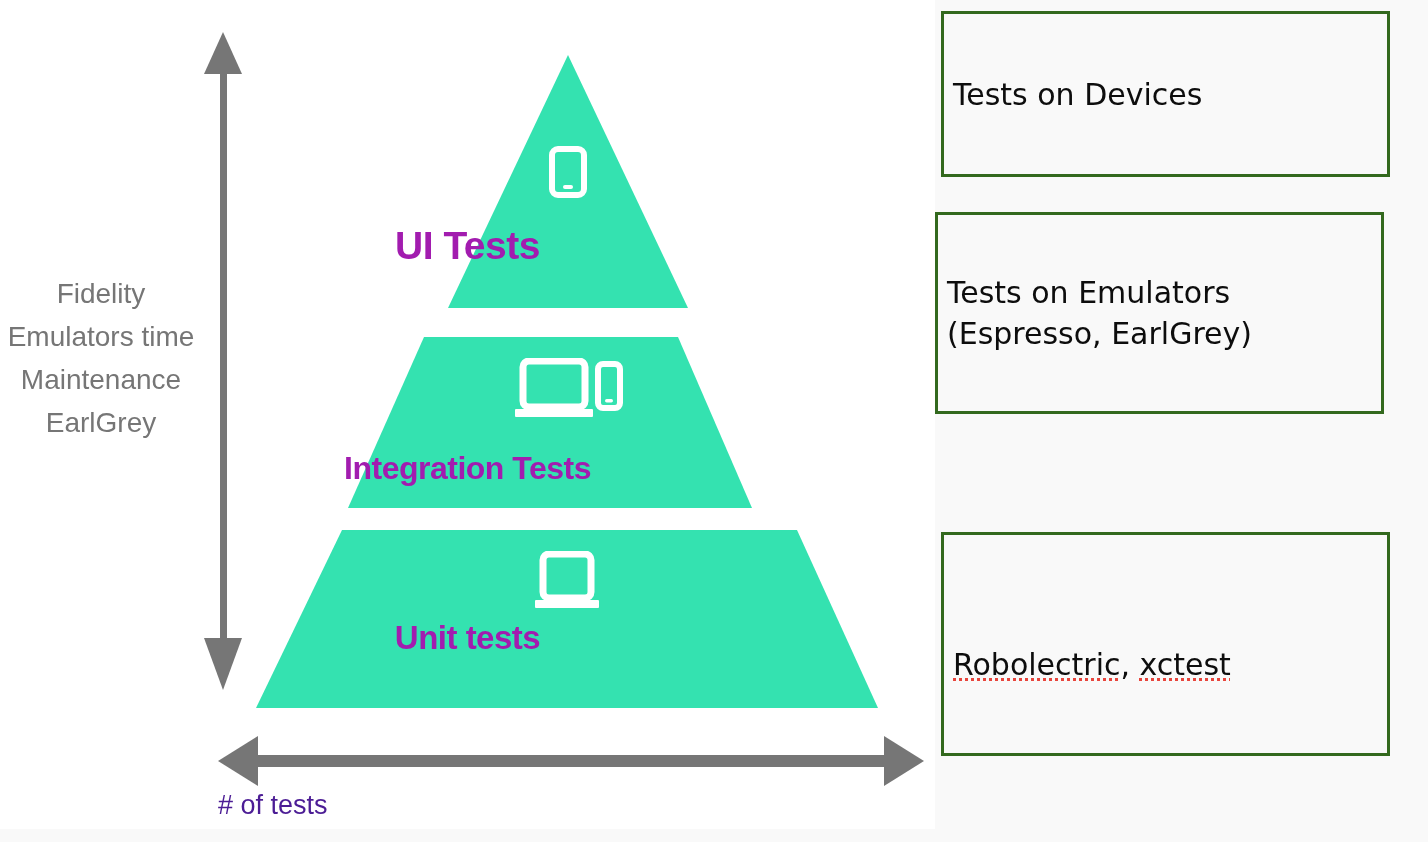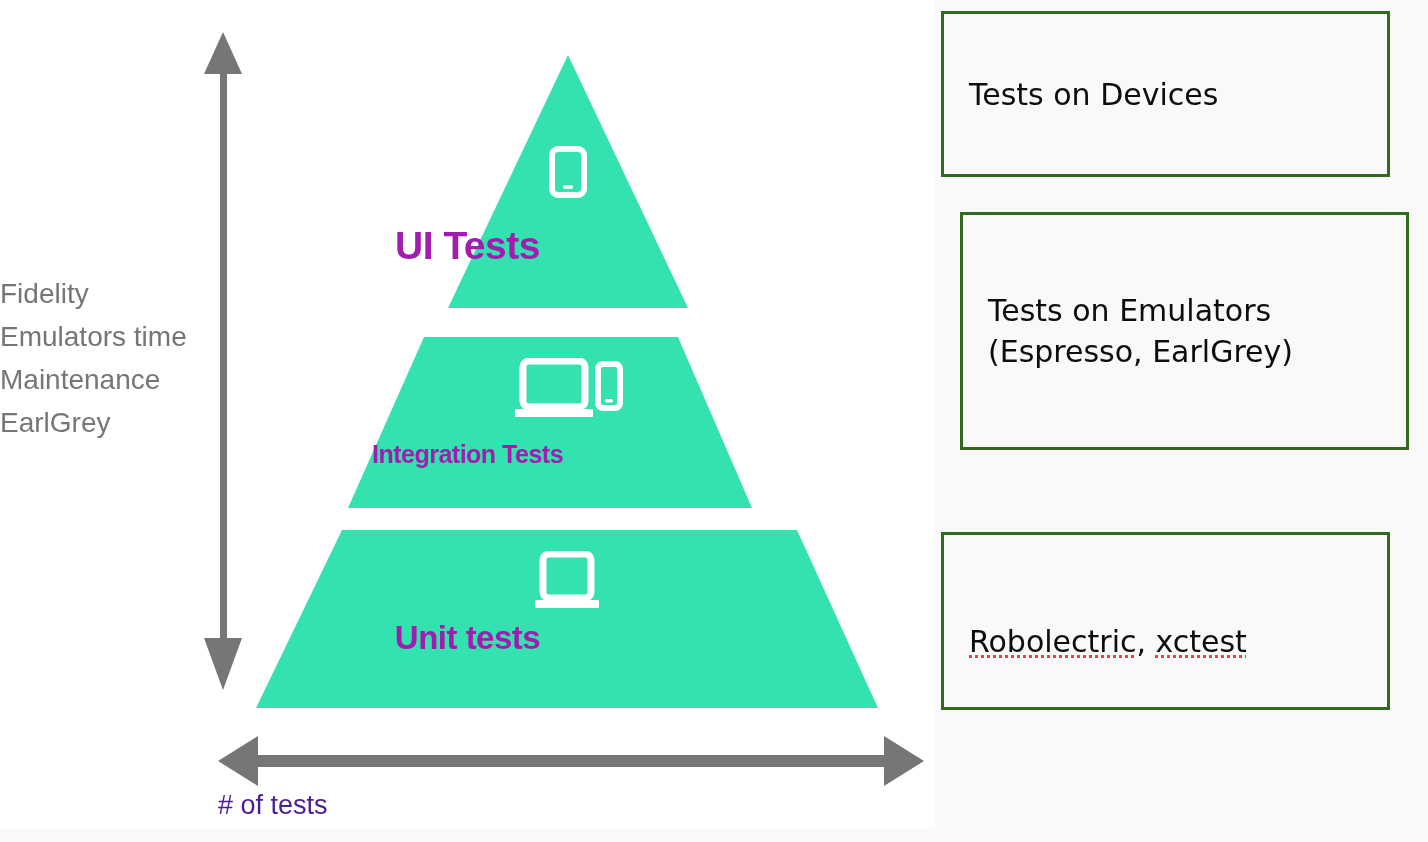--- a/index.html
+++ b/index.html
@@ -46,20 +46,21 @@
     border-left: 19px solid transparent;
     border-right: 19px solid transparent;
     border-top: 52px solid #767676;
   }
 
   
   .v-labels {
     position: absolute;
     left: 0px; top: 272px;
     width: 202px;
+    text-align: center;
     color: #767676;
     font-size: 28px;
     line-height: 43px;
     font-family: "Liberation Sans Narrow", "Liberation Sans", sans-serif;
     letter-spacing: 0px;
     white-space: nowrap;
   }
   .v-labels div { display: block; }
 
   
@@ -107,21 +108,21 @@
     font-family: "Liberation Sans Narrow", "Liberation Sans", sans-serif;
     white-space: nowrap;
   }
 
   
   .callout {
     position: absolute;
     background: #f9f9f9;
     display: flex;
     align-items: center;
-    padding-left: 25px;
+    padding-left: 9px;
     padding-right: 10px;
   }
   .callout .txt {
     color: #0d0d0d;
     font-size: 30px;
     line-height: 41px;
     font-family: "DejaVu Sans", sans-serif;
     white-space: pre-line;
   }
   .spell {
@@ -171,21 +172,21 @@
     <div class="tier-label" style="top:224px;font-size:39px;">UI Tests</div>
 
     <div style="position:absolute;left:513px;top:358px;">
       <svg width="110" height="62" viewBox="0 0 110 62">
         <rect x="10" y="3" width="62" height="46" rx="6" ry="6" fill="none" stroke="#ffffff" stroke-width="7"></rect>
         <rect x="2" y="51" width="78" height="8" rx="1" fill="#ffffff"></rect>
         <rect x="85" y="6" width="22" height="44" rx="5" ry="5" fill="none" stroke="#ffffff" stroke-width="6"></rect>
         <rect x="92" y="41" width="8" height="3.5" rx="1.7" fill="#ffffff"></rect>
       </svg>
     </div>
-    <div class="tier-label" style="top:440px;font-size:25px;">Integration Tests</div>
+    <div class="tier-label" style="top:450px;font-size:32px;">Integration Tests</div>
 
     <div style="position:absolute;left:527px;top:551px;">
       <svg width="80" height="60" viewBox="0 0 80 60">
         <rect x="16" y="3" width="48" height="44" rx="6" ry="6" fill="none" stroke="#ffffff" stroke-width="7"></rect>
         <rect x="8" y="49" width="64" height="8" rx="1" fill="#ffffff"></rect>
       </svg>
     </div>
     <div class="tier-label" style="top:619px;font-size:33px;">Unit tests</div>
   </div>
 
@@ -193,24 +194,24 @@
     <div class="head-left"></div>
     <div class="shaft"></div>
     <div class="head-right"></div>
   </div>
   <div class="h-axis-label"># of tests</div>
 
   <div class="callout" style="left:941px;top:11px;width:449px;height:166px;border:3px solid #33691e;">
     <div class="txt">Tests on Devices</div>
   </div>
 
-  <div class="callout" style="left:960px;top:212px;width:449px;height:238px;border:3px solid #33691e;align-items:center;">
+  <div class="callout" style="left:935px;top:212px;width:449px;height:202px;border:3px solid #33691e;align-items:center;">
     <div class="txt">Tests on Emulators
 (Espresso, EarlGrey)</div>
   </div>
 
-  <div class="callout" style="left:941px;top:532px;width:449px;height:178px;border:3px solid #33691e;">
+  <div class="callout" style="left:941px;top:532px;width:449px;height:224px;border:3px solid #33691e;">
     <div class="txt">
       <span class="spell">Robolectric</span><span>,&nbsp;</span><span class="spell">xctest</span>
     </div>
   </div>
 
 </div>
 
 </body></html>

